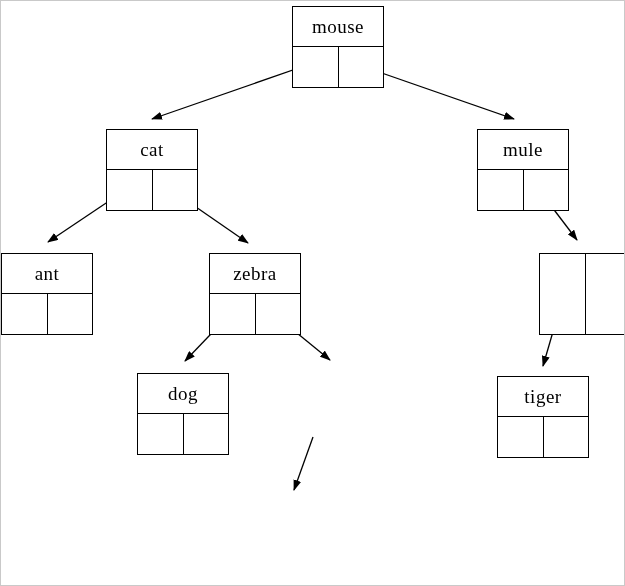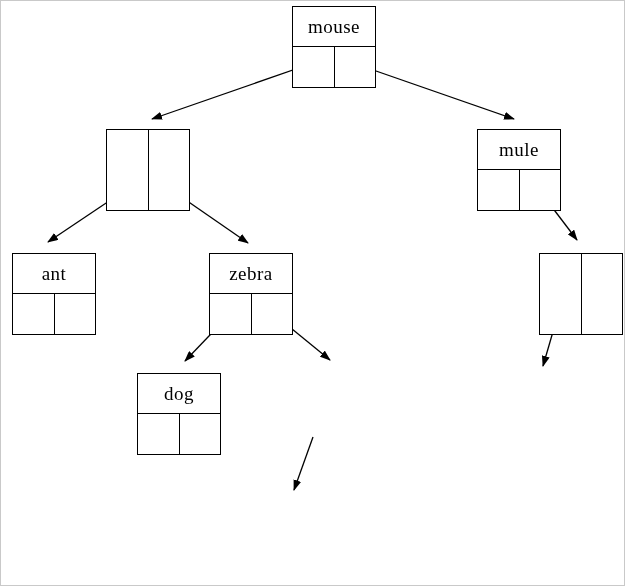--- a/index.html
+++ b/index.html
@@ -19,21 +19,21 @@
   }
   #edge-layer {
     position: absolute;
     left: 0;
     top: 0;
     width: 625px;
     height: 586px;
   }
   .node {
     position: absolute;
-    width: 84px;
+    width: 92px;
     height: 82px;
     box-sizing: border-box;
     border: 1.5px solid #000000;
     background: #ffffff;
     display: flex;
     flex-direction: column;
   }
   .node .label {
     height: 40px;
     box-sizing: border-box;
@@ -85,35 +85,36 @@
 
   <div class="node" style="left:291px;top:5px">
     <div class="label">mouse</div>
     <div class="ptrs">
       <div class="ptr left"></div>
       <div class="ptr"></div>
     </div>
   </div>
 
   <div class="node" style="left:105px;top:128px">
+    <div class="label">cat</div>
     <div class="ptrs">
       <div class="ptr left"></div>
       <div class="ptr"></div>
     </div>
   </div>
 
   <div class="node" style="left:476px;top:128px">
     <div class="label">mule</div>
     <div class="ptrs">
       <div class="ptr left"></div>
       <div class="ptr"></div>
     </div>
   </div>
 
-  <div class="node" style="left:11px;top:252px">
+  <div class="node" style="left:0;top:252px">
     <div class="label">ant</div>
     <div class="ptrs">
       <div class="ptr left"></div>
       <div class="ptr"></div>
     </div>
   </div>
 
   <div class="node" style="left:208px;top:252px">
     <div class="label">zebra</div>
     <div class="ptrs">
@@ -131,15 +132,22 @@
 
   <div class="node" style="left:136px;top:372px">
     <div class="label">dog</div>
     <div class="ptrs">
       <div class="ptr left"></div>
       <div class="ptr"></div>
     </div>
   </div>
 
 
+  <div class="node" style="left:496px;top:375px">
+    <div class="label">tiger</div>
+    <div class="ptrs">
+      <div class="ptr left"></div>
+      <div class="ptr"></div>
+    </div>
+  </div>
 
 
 </div>
 
 </body></html>

